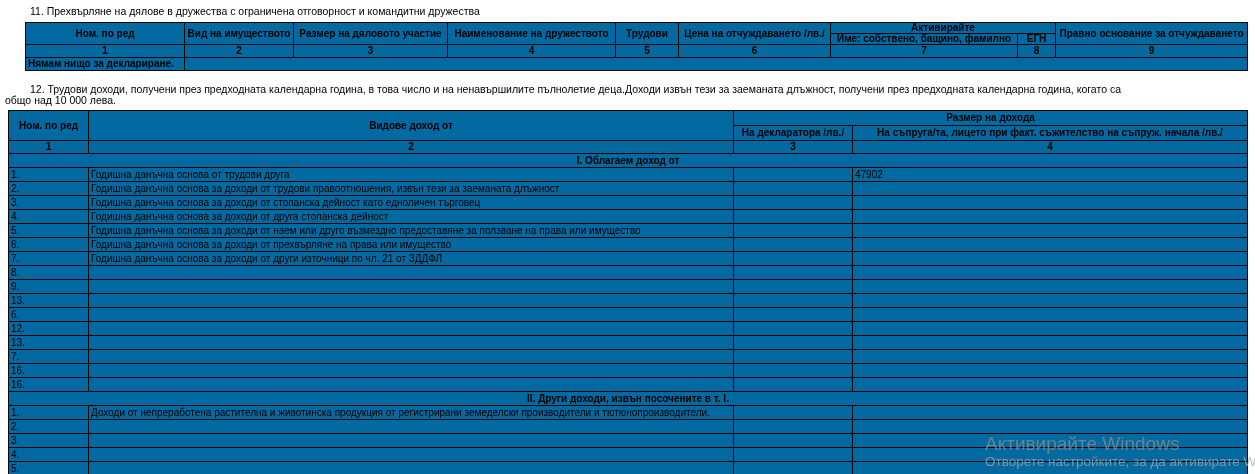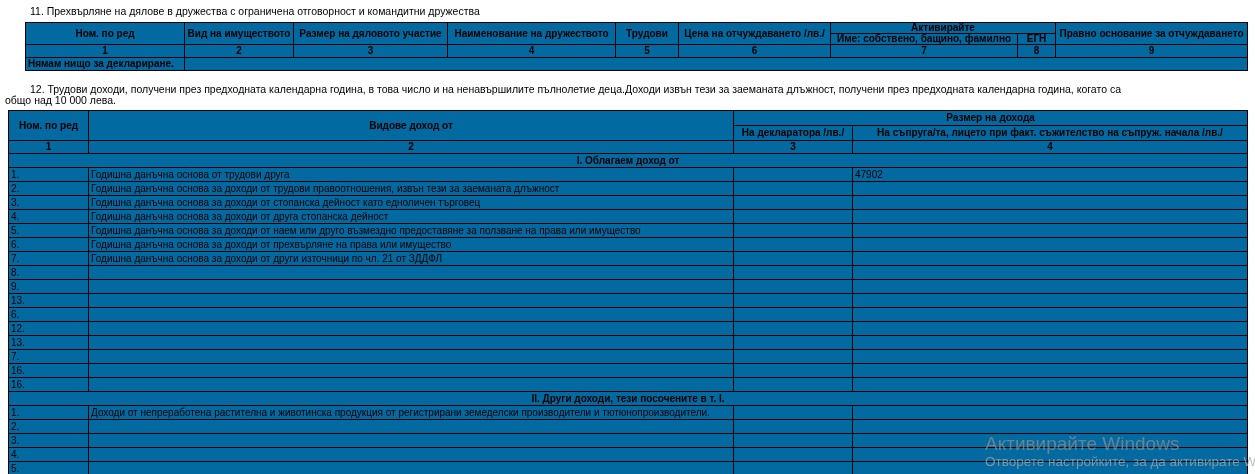--- a/index.html
+++ b/index.html
@@ -214,21 +214,21 @@
           <td class="amt"></td>
           <td class="amt"></td>
         </tr>
         <tr class="data-row">
           <td>16.</td>
           <td class="lbl"></td>
           <td class="amt"></td>
           <td class="amt"></td>
         </tr>
         <tr class="group-row">
-          <td colspan="4">II. Други доходи, тези посочените в т. I.</td>
+          <td colspan="4">II. Други доходи, извън посочените в т. I.</td>
         </tr>
         <tr class="data-row">
           <td>1.</td>
           <td class="lbl">Доходи от непреработена растителна и животинска продукция от регистрирани земеделски производители и тютюнопроизводители.</td>
           <td class="amt"></td>
           <td class="amt"></td>
         </tr>
         <tr class="data-row">
           <td>2.</td>
           <td class="lbl"></td>

